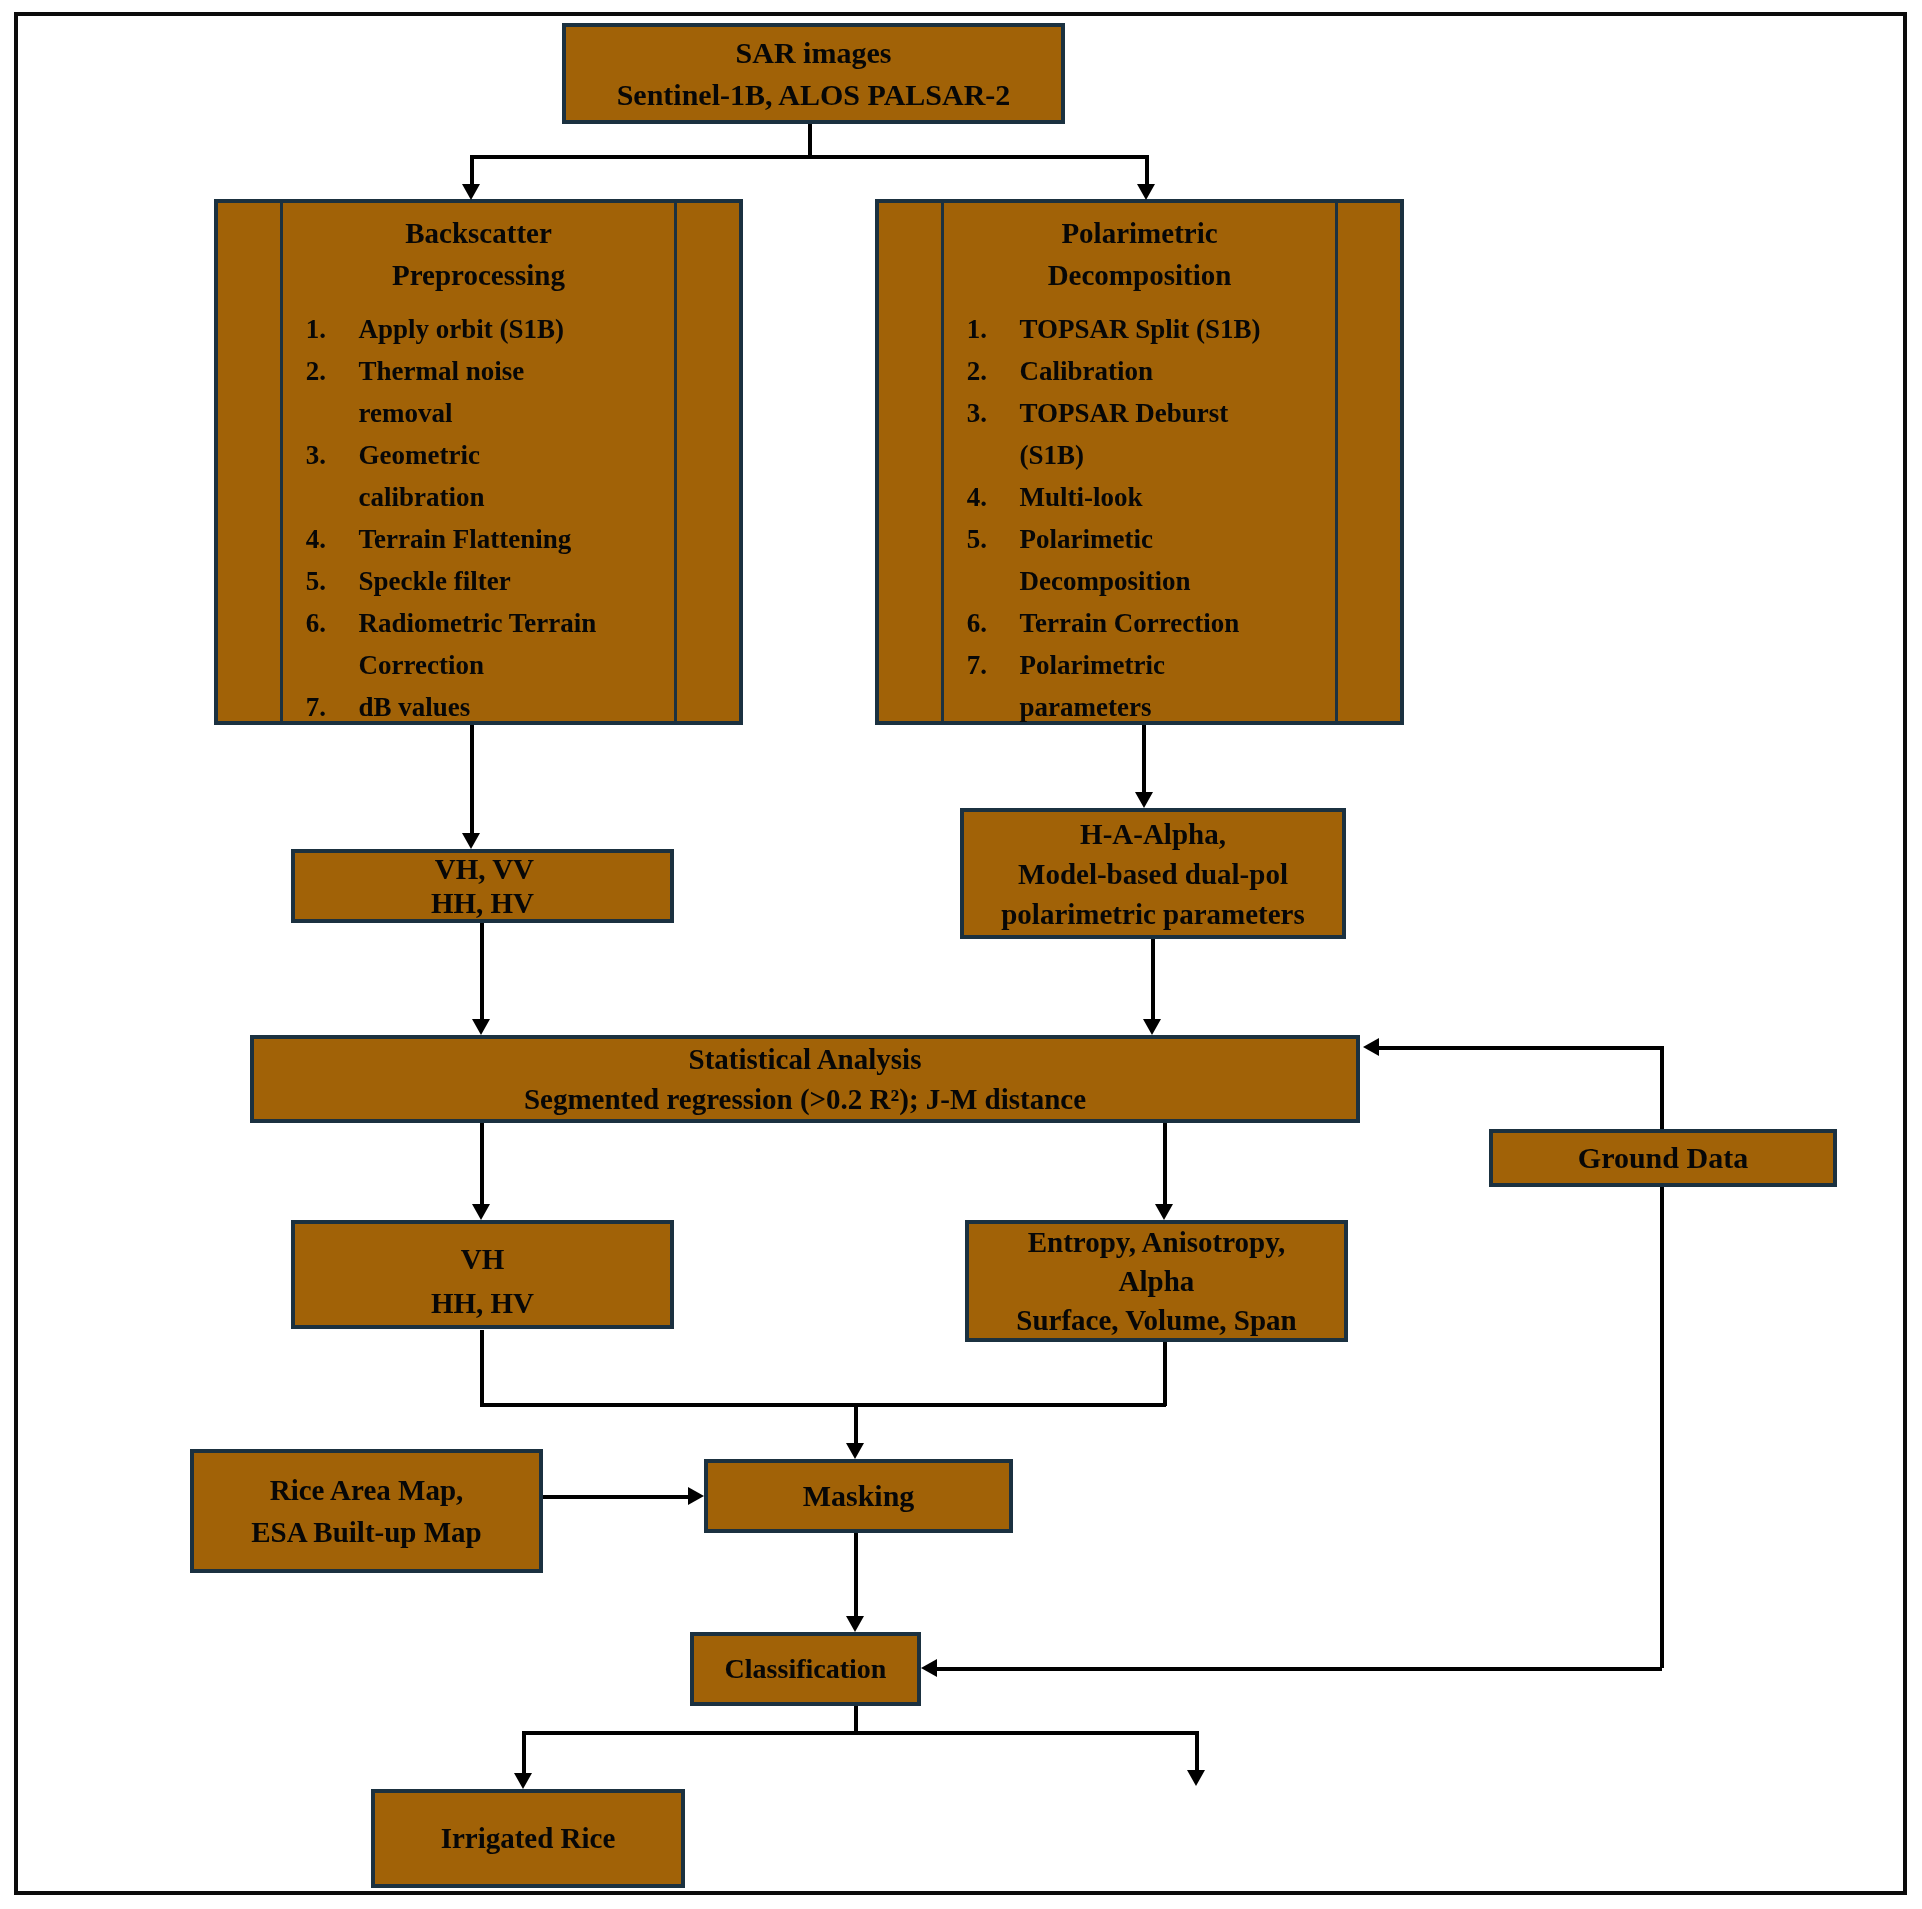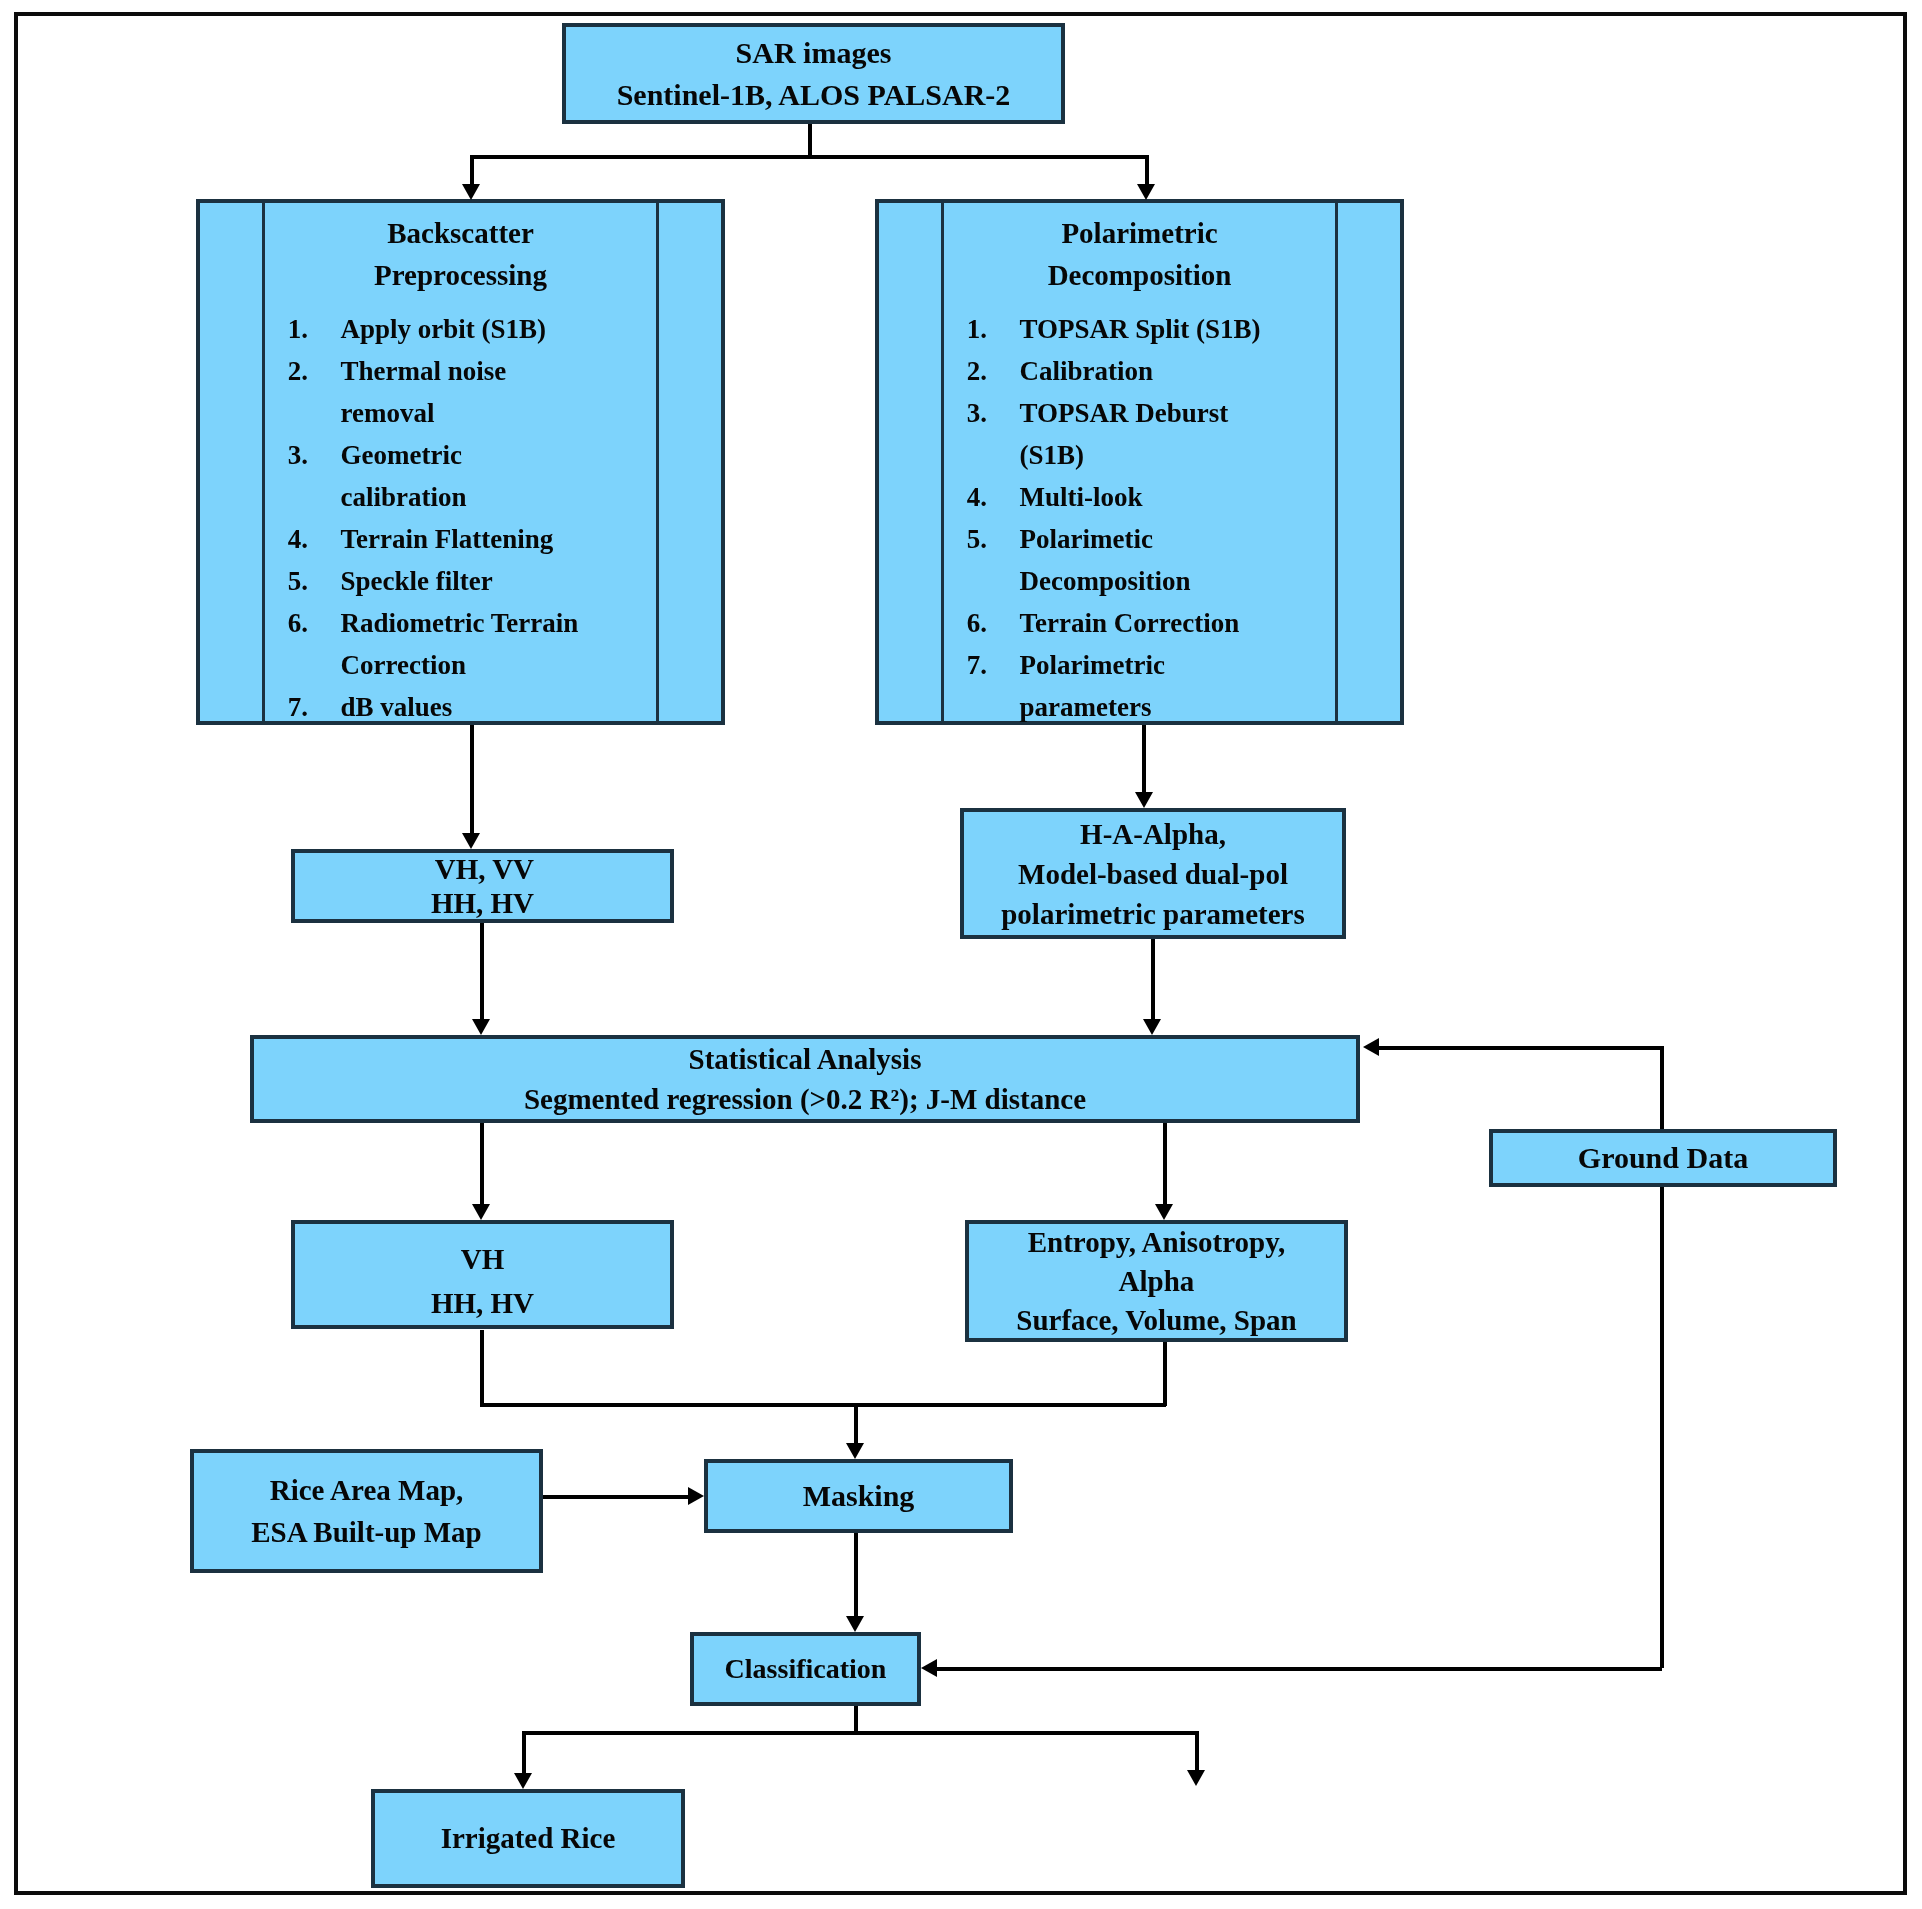--- a/index.html
+++ b/index.html
@@ -3,21 +3,21 @@
 <meta charset="utf-8">
 <style>
   html,body{margin:0;padding:0;background:#ffffff;}
   #canvas{
     position:relative;width:1922px;height:1909px;background:#ffffff;
     font-family:"Liberation Serif","DejaVu Serif",serif;font-weight:bold;color:#070707;
     overflow:hidden;
   }
   .outer-frame{position:absolute;left:14px;top:11.5px;width:1893px;height:1883px;
     border:4.4px solid #0b0b0b;box-sizing:border-box;}
-  .box{position:absolute;box-sizing:border-box;border:4.4px solid #1b3140;background:#7dd3fc;
+  .box{position:absolute;box-sizing:border-box;border:4.4px solid #1b3140;background:#a16207;
     display:flex;flex-direction:column;align-items:center;justify-content:center;text-align:center;}
   .ml{white-space:pre-line;}
   .big{display:block;}
   .strip{position:absolute;top:0;bottom:0;width:0;border-left:3.5px solid #1b3140;}
   .strip.s-left{left:62px;}
   .strip.s-right{right:62px;}
   .big-inner{position:absolute;left:67px;right:67px;top:7px;bottom:7px;padding:1.8px 3.5px;}
   .big-title{font-size:29px;line-height:42px;text-align:center;white-space:pre-line;}
   ol.steps{margin:12px;padding:0;list-style:none;counter-reset:stp;text-align:left;}
   ol.steps li{counter-increment:stp;position:relative;padding-left:58px;font-size:27px;line-height:42px;white-space:pre-line;}
@@ -35,21 +35,21 @@
 <body>
 
 <div id="canvas">
   <div class="outer-frame"></div>
 
   <div class="box fs34" style="left:562px;top:23px;width:503px;height:101px;">
     <div class="ml">SAR images
 Sentinel-1B, ALOS PALSAR-2</div>
   </div>
 
-  <div class="box big" style="left:196px;top:199px;width:529px;height:526px;">
+  <div class="box big" style="left:214px;top:199px;width:529px;height:526px;">
     <div class="strip s-left"></div>
     <div class="strip s-right"></div>
     <div class="big-inner">
       <div class="big-title">Backscatter
 Preprocessing</div>
       <ol class="steps">
         <li>Apply orbit (S1B)</li>
         <li>Thermal noise
 removal</li>
         <li>Geometric

